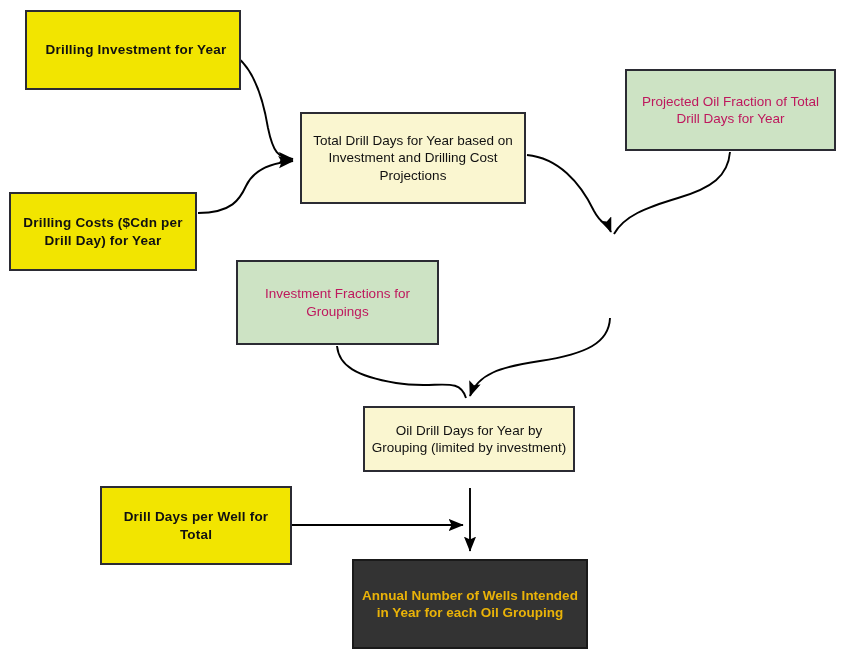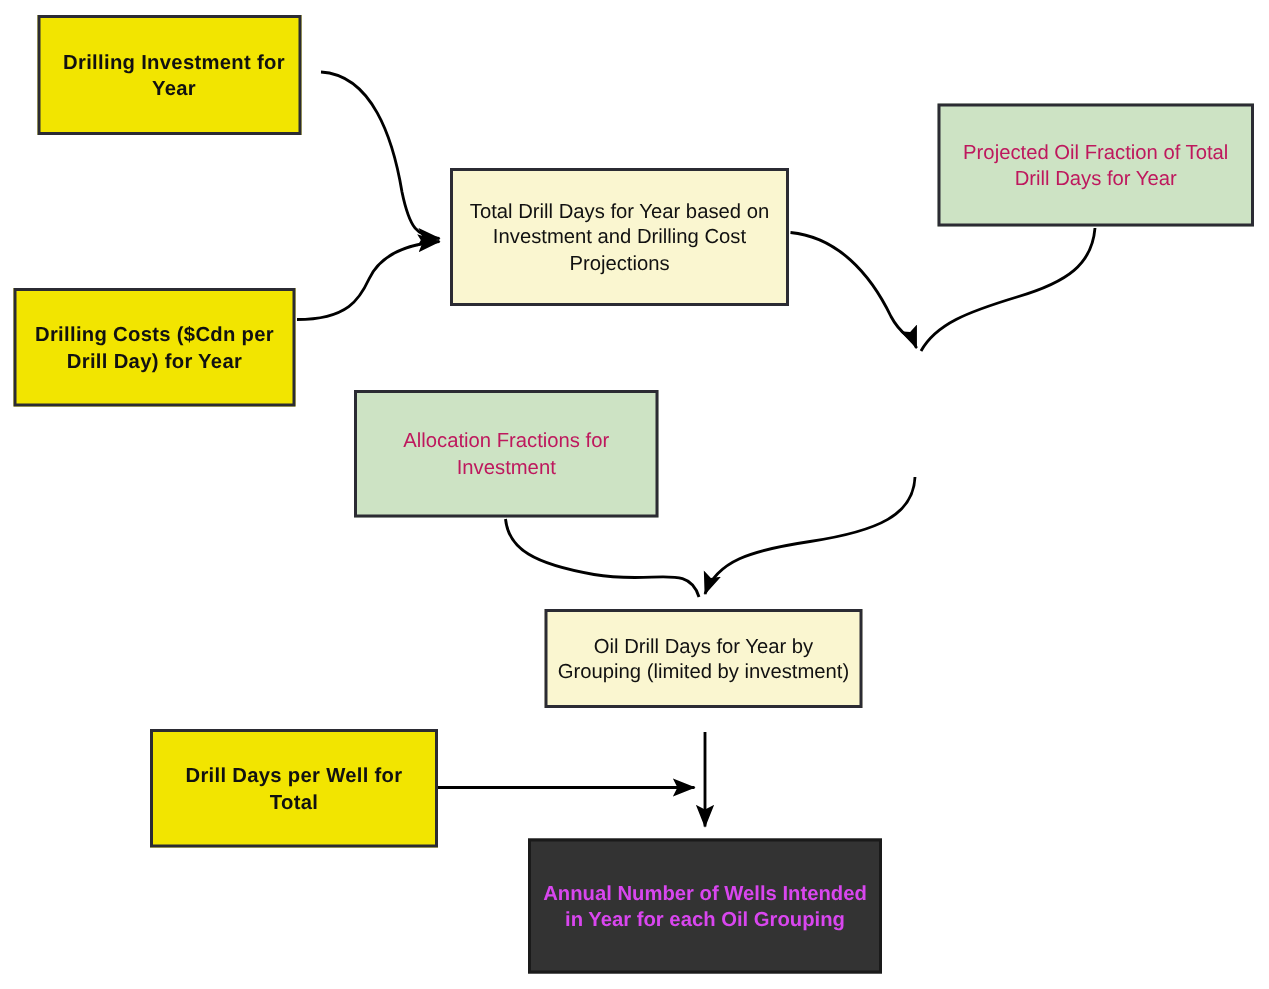--- a/index.html
+++ b/index.html
@@ -56,21 +56,21 @@
     font-size: 13.5px;
   }
   .node.process {
     background: #FAF6D0;
     color: #111111;
     font-weight: normal;
     font-size: 13.5px;
   }
   .node.output {
     background: #333333;
-    color: #d946ef;
+    color: #eab308;
     font-weight: bold;
     font-size: 13.5px;
     border-color: #1a1a1a;
   }
 </style>
 </head>
 <body>
 
 <div id="canvas">
 
@@ -91,39 +91,39 @@
 
     <path d="M610,318 C609,343 586,354 540,361 C500,367 478,374 470,396" fill="none" stroke="#000000" stroke-width="1.9" marker-end="url(#arrowhead)"></path>
 
     <path d="M337,346 C339,366 356,376 396,383 C437,390 459,375 466,398" fill="none" stroke="#000000" stroke-width="1.9"></path>
 
     <path d="M470,488 L470,551" fill="none" stroke="#000000" stroke-width="1.9" marker-end="url(#arrowhead)"></path>
 
     <path d="M292,525 L463,525" fill="none" stroke="#000000" stroke-width="1.9" marker-end="url(#arrowhead)"></path>
   </svg>
 
-  <div class="node input" style="left:25px; top:10px; width:176px; height:80px;padding-left:12px;">
+  <div class="node input" style="left:25px; top:10px; width:216px; height:80px;padding-left:12px;">
     <span class="label">Drilling  Investment for Year</span>
   </div>
 
   <div class="node process" style="left:300px; top:112px; width:226px; height:92px;">
     <span class="label">Total  Drill Days for Year based on Investment and Drilling Cost Projections</span>
   </div>
 
   <div class="node input" style="left:9px; top:192px; width:188px; height:79px;">
     <span class="label">Drilling  Costs ($Cdn  per Drill  Day) for Year</span>
   </div>
 
   <div class="node param" style="left:625px; top:69px; width:211px; height:82px;">
     <span class="label">Projected Oil Fraction of Total Drill Days for Year</span>
   </div>
 
 
   <div class="node param" style="left:236px; top:260px; width:203px; height:85px;">
-    <span class="label">Allocation Fractions for Investment</span>
+    <span class="label">Investment Fractions for Groupings</span>
   </div>
 
   <div class="node process" style="left:363px; top:406px; width:212px; height:66px;">
     <span class="label">Oil Drill Days for Year by Grouping (limited by investment)</span>
   </div>
 
   <div class="node input" style="left:100px; top:486px; width:192px; height:79px;">
     <span class="label">Drill  Days per Well for Total</span>
   </div>
 

